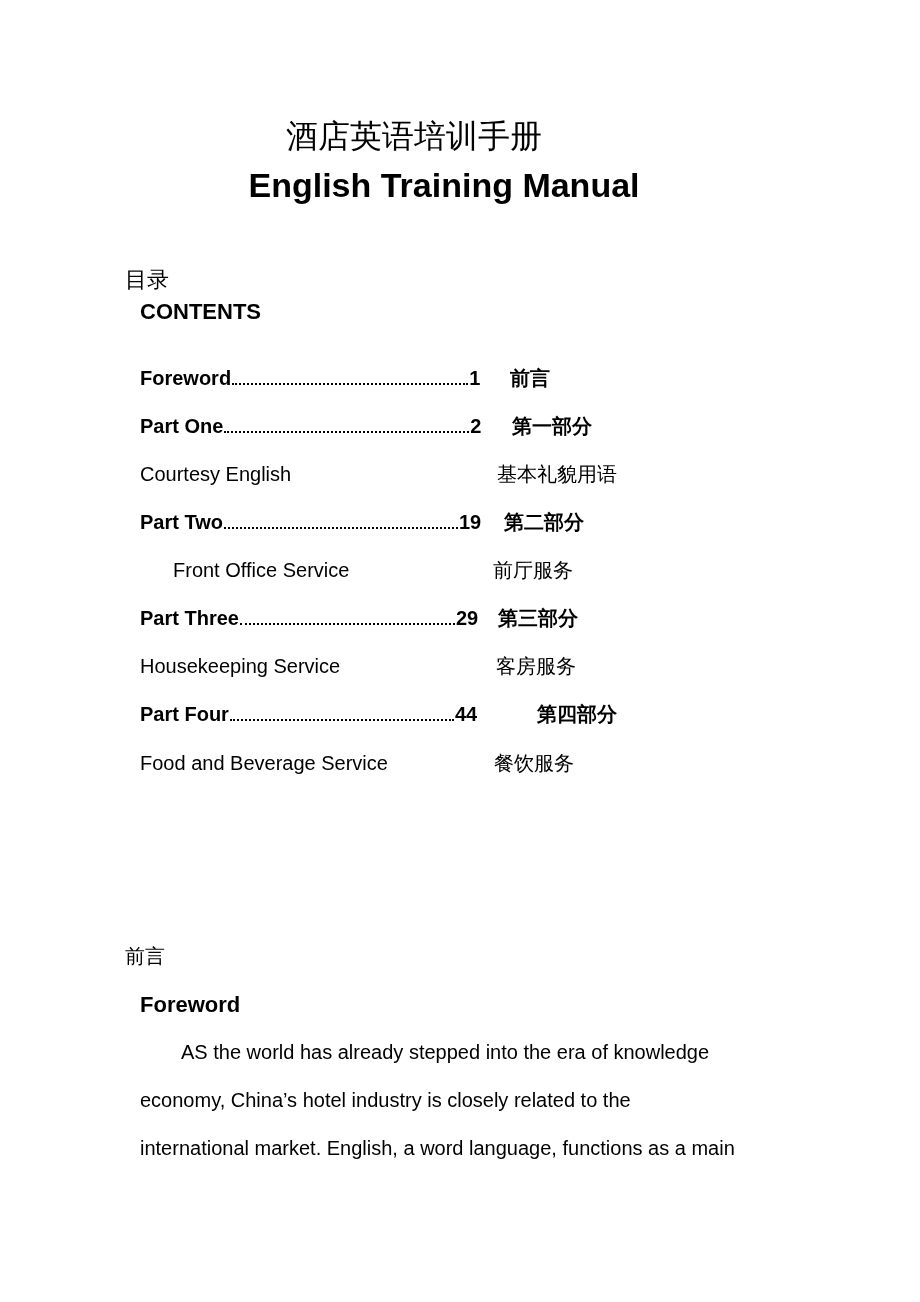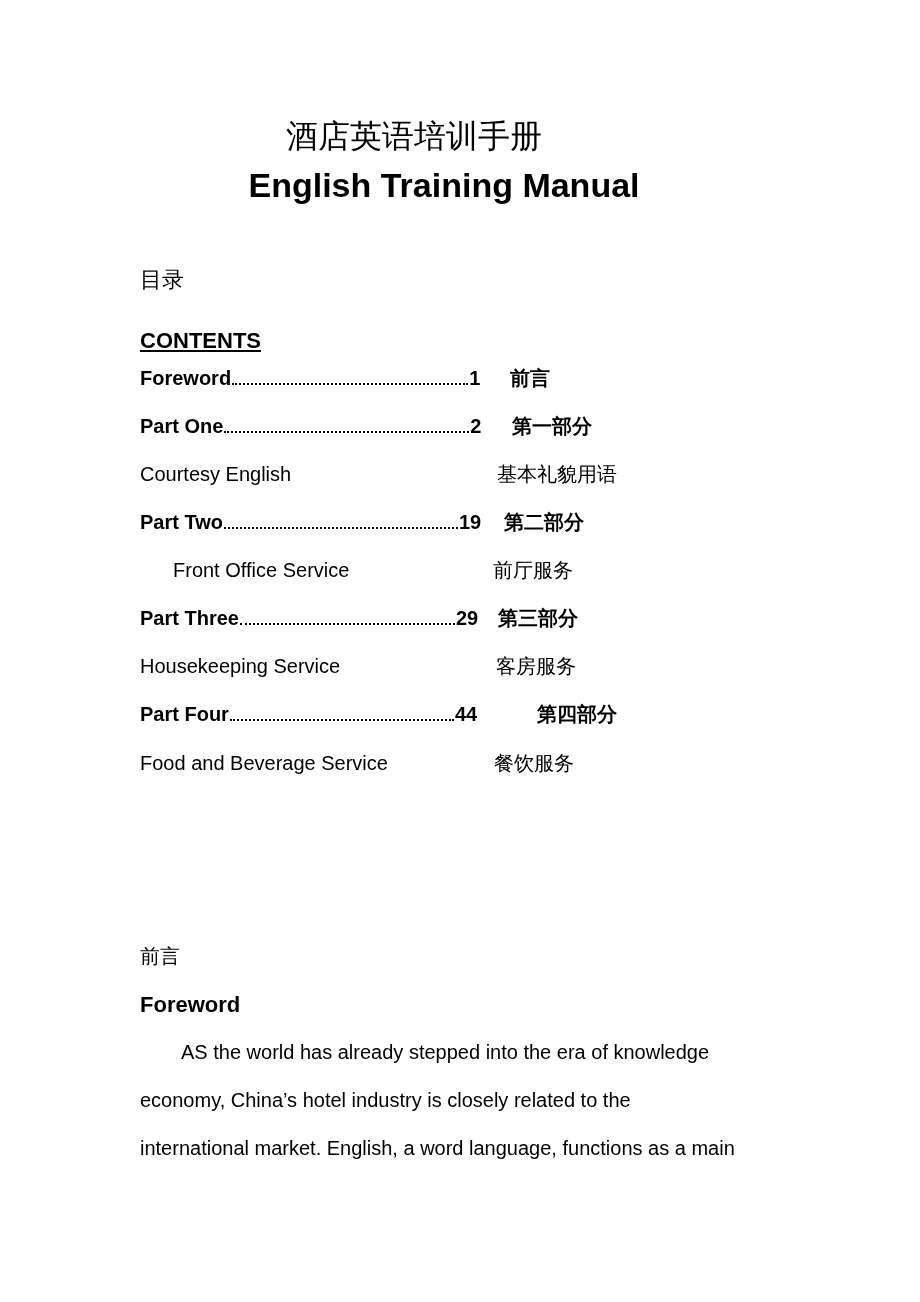--- a/index.html
+++ b/index.html
@@ -4,40 +4,40 @@
 <style>
   html, body { margin: 0; padding: 0; background: #ffffff; }
   body { width: 920px; height: 1302px; position: relative; overflow: hidden;
          font-family: "Liberation Sans", sans-serif; color: #000; }
   .abs { position: absolute; white-space: nowrap; }
   .title-cn { left: 0; width: 828px; text-align: center; top: 112px;
               font-family: "DejaVu Serif", serif; font-size: 32px; line-height: 48px; }
   .title-en { left: 0; width: 888px; text-align: center; top: 162px;
               font-size: 34px; font-weight: bold; line-height: 46px; }
   .cn { font-family: "DejaVu Sans", sans-serif; }
-  .heading-cn { left: 140px; font-size: 22px; line-height: 30px; }
+  .heading-cn { left: 125px; font-size: 22px; line-height: 30px; }
   .heading-en { left: 140px; font-size: 22px; font-weight: bold; line-height: 30px; }
   .toc-row { left: 140px; font-size: 20px; line-height: 28px; }
   .toc-bold { font-weight: bold; }
   .leader { display: inline-block; border-bottom: 2px dotted #000; height: 18px;
             vertical-align: baseline; margin-left: 1px; margin-right: 1px; }
   .cn-label { font-family: "DejaVu Serif", serif; font-weight: normal; }
   .cn-label-bold { font-family: "DejaVu Sans", sans-serif; font-weight: bold; }
   .para { left: 140px; font-size: 20px; line-height: 28px; }
 </style>
 </head>
 <body>
 
 <div>
 
   <div class="abs title-cn">酒店英语培训手册</div>
   <div class="abs title-en">English Training Manual</div>
 
   <div class="abs heading-cn cn" style="top:265px;">目录</div>
-  <div class="abs heading-en" style="top:326px;text-decoration:underline;">CONTENTS</div>
+  <div class="abs heading-en" style="top:297px;">CONTENTS</div>
 
   <div class="abs toc-row toc-bold" style="top:364px;">
     <span>Foreword</span><span class="leader" style="width:236px;"></span><span>1</span>
   </div>
   <div class="abs toc-row cn-label-bold" style="top:364px; left:510px;">前言</div>
 
   <div class="abs toc-row toc-bold" style="top:412px;">
     <span>Part One</span><span class="leader" style="width:245px;"></span><span>2</span>
   </div>
   <div class="abs toc-row cn-label-bold" style="top:412px; left:512px;">第一部分</div>

